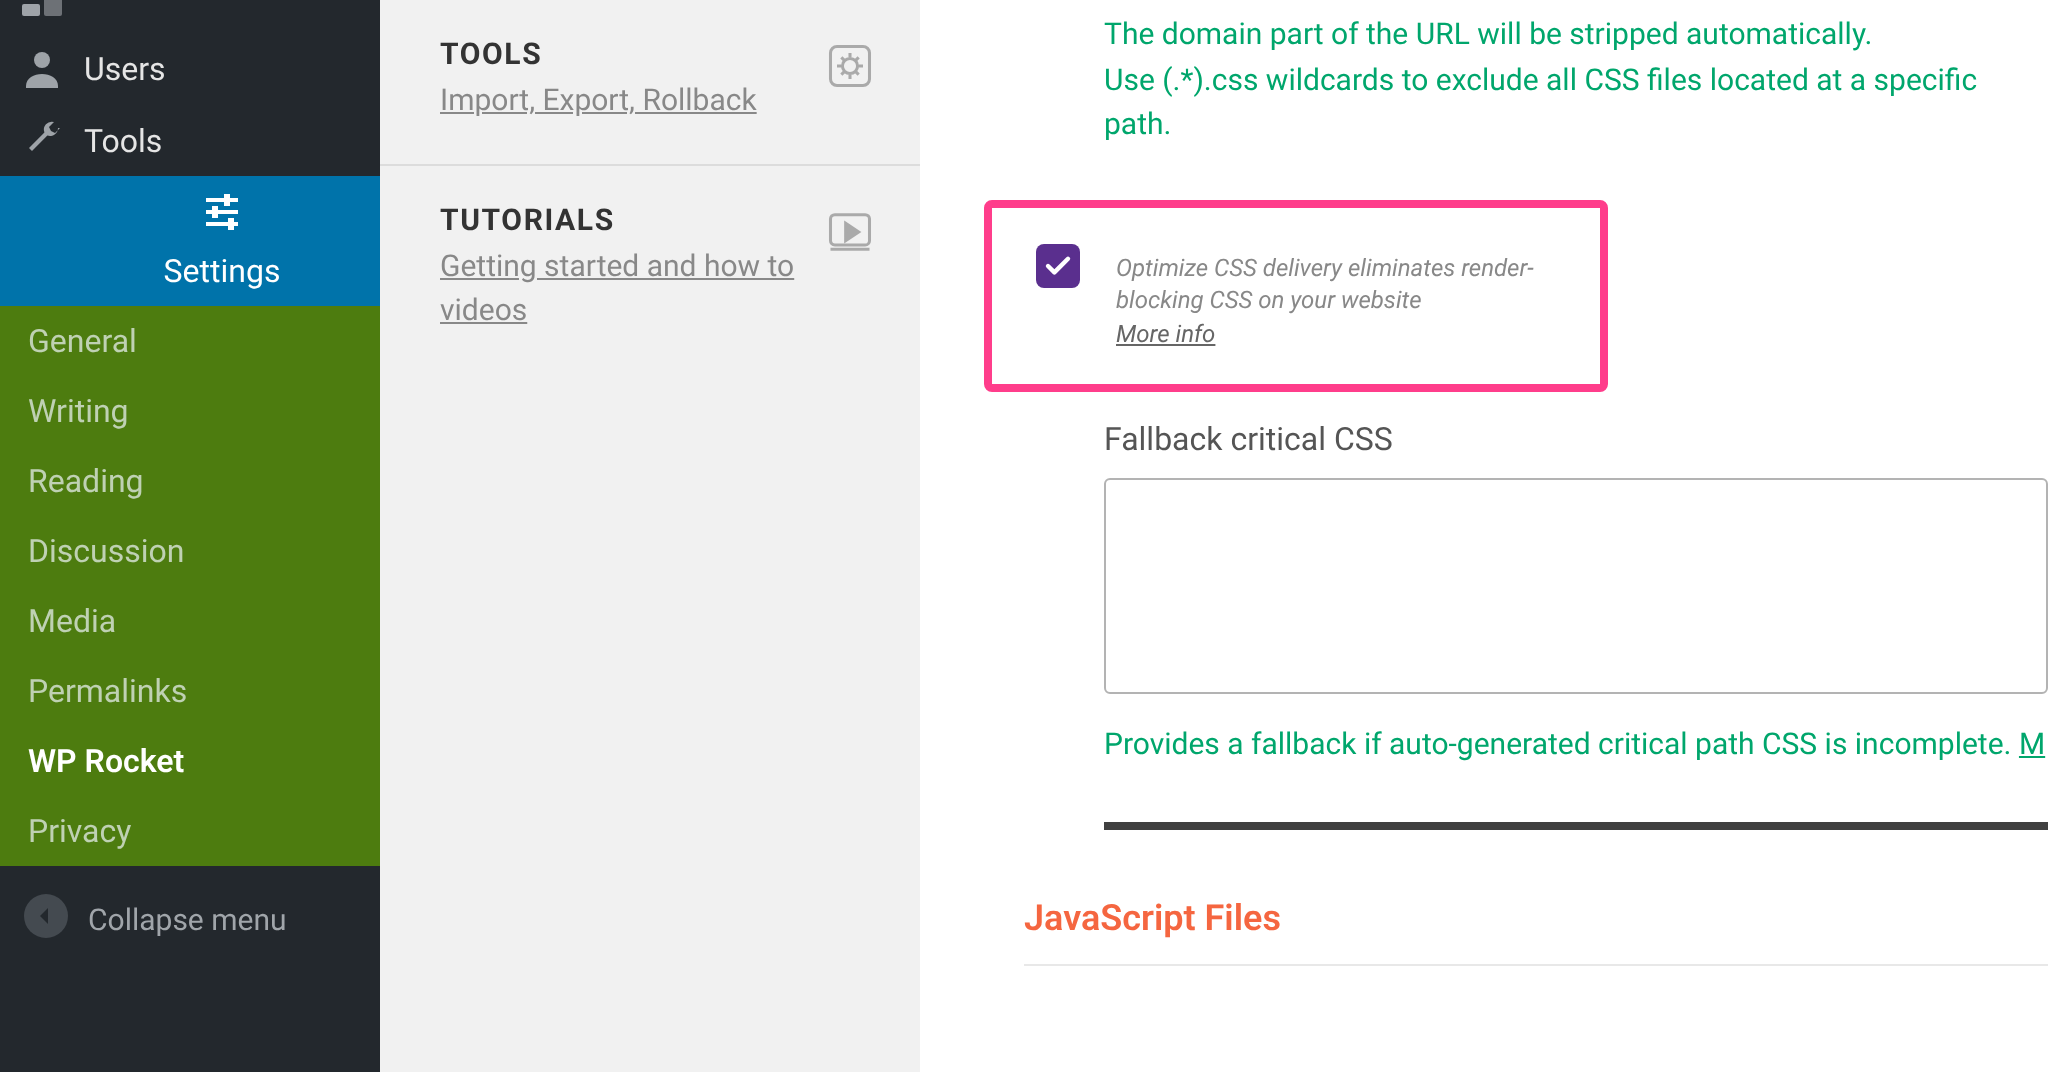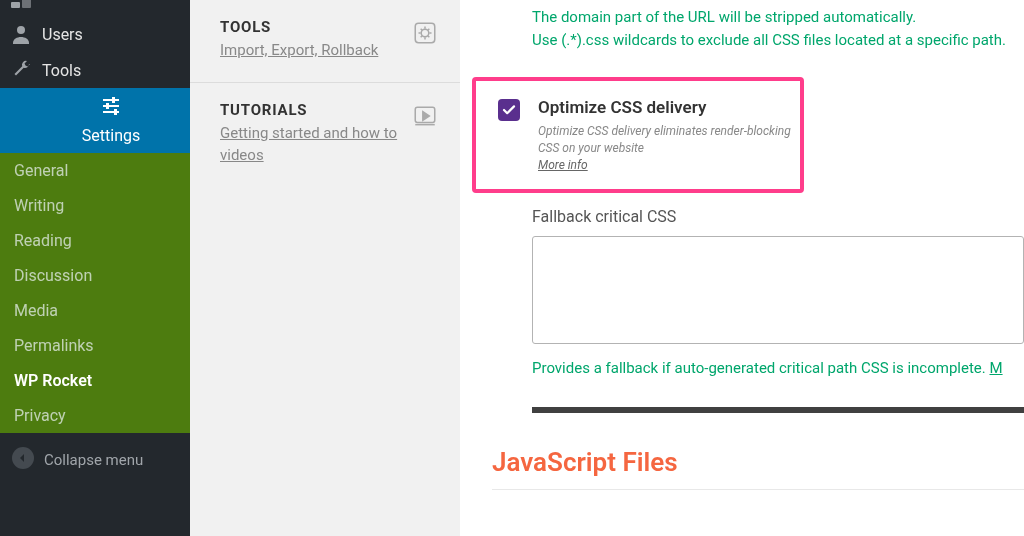--- a/index.html
+++ b/index.html
@@ -111,21 +111,21 @@
       text-decoration: underline;
     }
     .sec-icon { width: 28px; color: #aaa; margin-top: 2px; }
 
     .main {
       position: absolute;
       left: 460px;
       top: 0;
       right: 0;
       height: 536px;
-      padding: 0 0 0 12px;
+      padding: 0 0 0 32px;
       background: #fff;
       border-radius: 30px;
     }
     .green-text {
       color: #00a66c;
       font-size: 15px;
       line-height: 1.5;
     }
     .optimize-row {
       margin-top: 26px;
@@ -172,29 +172,29 @@
       border-radius: 3px;
       resize: none;
       padding: 8px;
       font-size: 14px;
     }
     .fallback-hint {
       color: #00a66c;
       font-size: 15px;
       margin-top: 12px;
       padding-bottom: 30px;
-      border-bottom: 6px solid #404040;
+      border-bottom: 4px solid #404040;
     }
     .fallback-hint a { color: #00a66c; text-decoration: underline; }
     .js-section {
       margin-top: 34px;
       padding-left: 20px;
     }
     .js-title {
-      font-size: 26px;
+      font-size: 18px;
       font-weight: 600;
       color: #f56640;
       padding-bottom: 12px;
       border-bottom: 1px solid #e8e8e8;
       margin-right: 0;
       margin-top: 28px;
     }
   </style>
 </head>
 <body>
@@ -297,21 +297,20 @@
     <div class="green-text">Use (.*).css wildcards to exclude all CSS files located at a specific path.</div>
   </div>
 
   <div class="optimize-row">
     <div class="checkbox">
       <svg width="14" height="14" viewBox="0 0 14 14" fill="none">
           <path d="M2 7l3.2 3.2L12 3.4" stroke="#fff" stroke-width="2.2" stroke-linecap="round" stroke-linejoin="round"></path>
         </svg>
     </div>
     <div>
-      <div class="opt-label">Optimize CSS delivery</div>
       <div class="opt-desc">
         <span>Optimize CSS delivery eliminates render-blocking CSS on your website</span><br>
         <a>More info</a>
       </div>
     </div>
   </div>
 
   <div class="below-highlight">
     <div class="fallback-label">Fallback critical CSS</div>
     <textarea class="fallback-textarea" value="" style=""></textarea>

